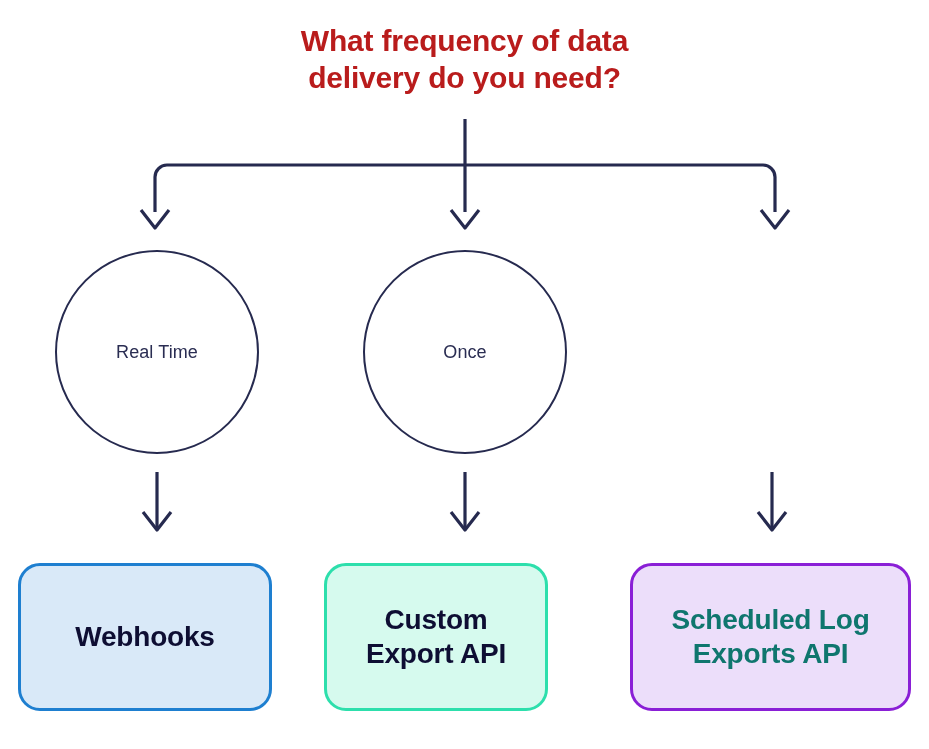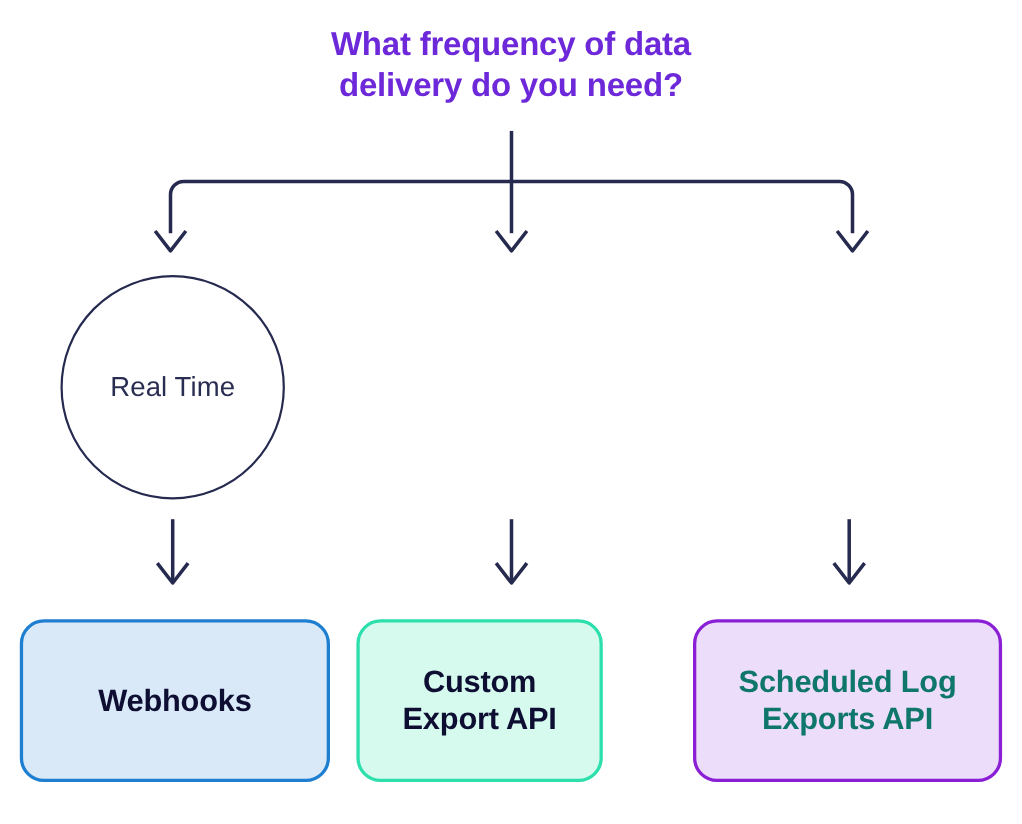--- a/index.html
+++ b/index.html
@@ -55,21 +55,21 @@
     height: 204px;
     border-radius: 50%;
     border: 2.5px solid #262a4f;
     background: #ffffff;
     display: flex;
     align-items: center;
     justify-content: center;
     box-sizing: border-box;
   }
   .circle-node .circle-label {
-    font-size: 25px;
+    font-size: 18px;
     font-weight: 400;
     color: #2a2d52;
     letter-spacing: 0.1px;
     text-align: center;
   }
   #circle-0 { left: 55px;  top: 250px; }
   #circle-1 { left: 363px; top: 250px; }
   #circle-2 { left: 670px; top: 250px; }
 
   
@@ -88,30 +88,30 @@
   }
   .outcome-box .box-label {
     font-size: 28px;
     font-weight: bold;
     line-height: 1.22;
     text-align: center;
     color: #0e0e33;
     letter-spacing: -0.2px;
     white-space: pre-line;
   }
-  #box-0 { left: 18px;  width: 282px; }
+  #box-0 { left: 18px;  width: 254px; }
   #box-1 { left: 324px; width: 224px; }
   #box-2 { left: 630px; width: 281px; }
 </style>
 </head>
 <body style="background: rgb(255, 255, 255);">
 
 <div id="canvas">
 
-  <div class="title" style="color: #6d28d9;">What frequency of data
+  <div class="title" style="color: #b91c1c;">What frequency of data
 delivery do you need?</div>
 
   <svg class="connectors" viewBox="0 0 929 749">
     <g fill="none" stroke="#262a4f" stroke-width="3.2" stroke-linecap="butt" stroke-linejoin="round">
 
       <path d="M465,119 L465,165"></path>
 
       <path d="M155,212 L155,177 A12,12 0 0 1 167,165 L763,165 A12,12 0 0 1 775,177 L775,212"></path>
 
       <path d="M465,165 L465,212"></path>
@@ -128,20 +128,23 @@
 
       <path d="M772,472 L772,530"></path>
       <path d="M758,512 L772,530 L786,512"></path>
     </g>
   </svg>
 
   <div class="circle-node" id="circle-0" style="border-color: rgb(38, 42, 79); background: rgb(255, 255, 255);">
     <span class="circle-label">Real Time</span>
   </div>
 
+  <div class="circle-node" id="circle-1" style="border-color: rgb(38, 42, 79); background: rgb(255, 255, 255);">
+    <span class="circle-label">Once</span>
+  </div>
 
 
   <div class="outcome-box" id="box-0" style="background: rgb(217, 233, 248); border-color: rgb(30, 127, 208);">
     <span class="box-label" style="color: rgb(14, 14, 51);">Webhooks</span>
   </div>
 
   <div class="outcome-box" id="box-1" style="background: rgb(214, 250, 238); border-color: rgb(45, 223, 172);">
     <span class="box-label" style="color: rgb(14, 14, 51);">Custom
 Export API</span>
   </div>

